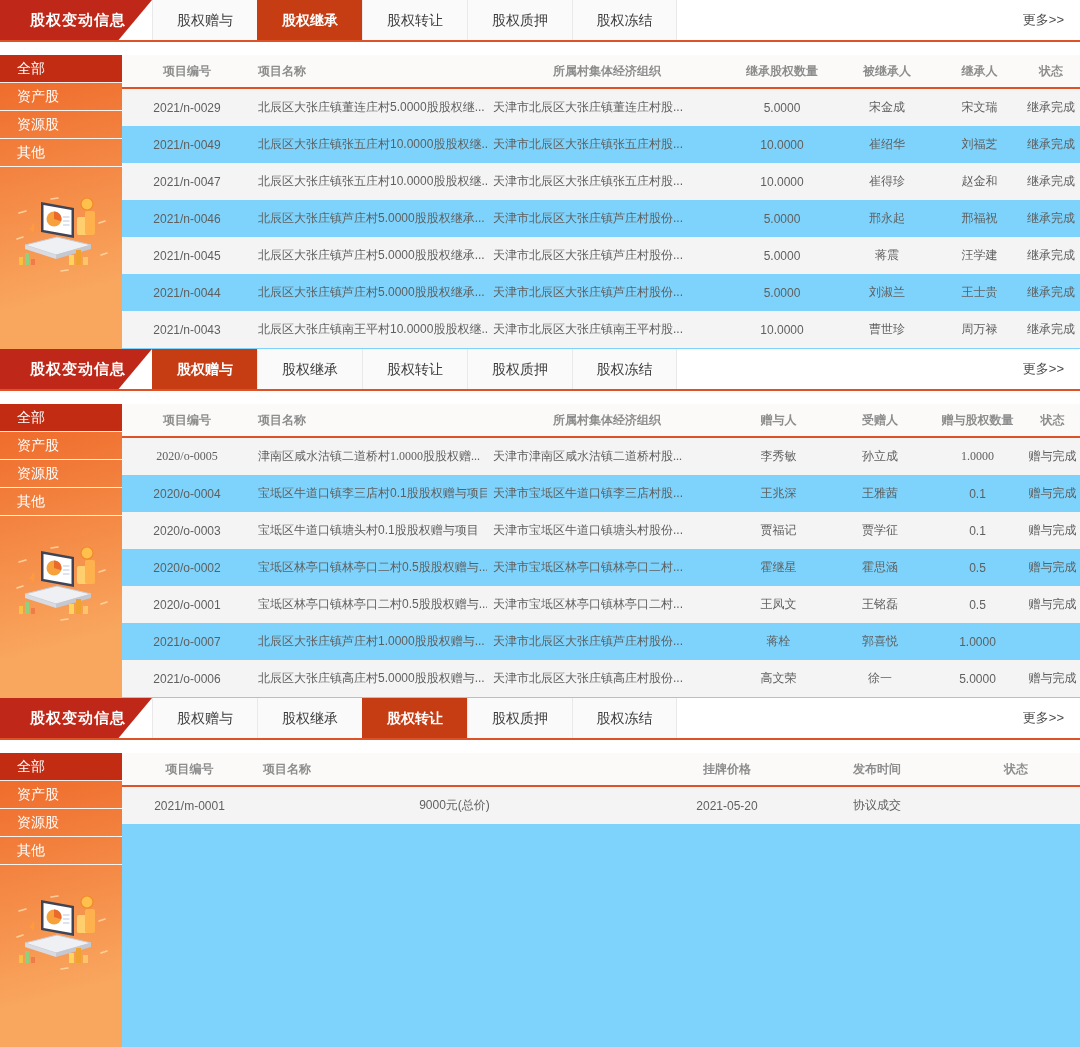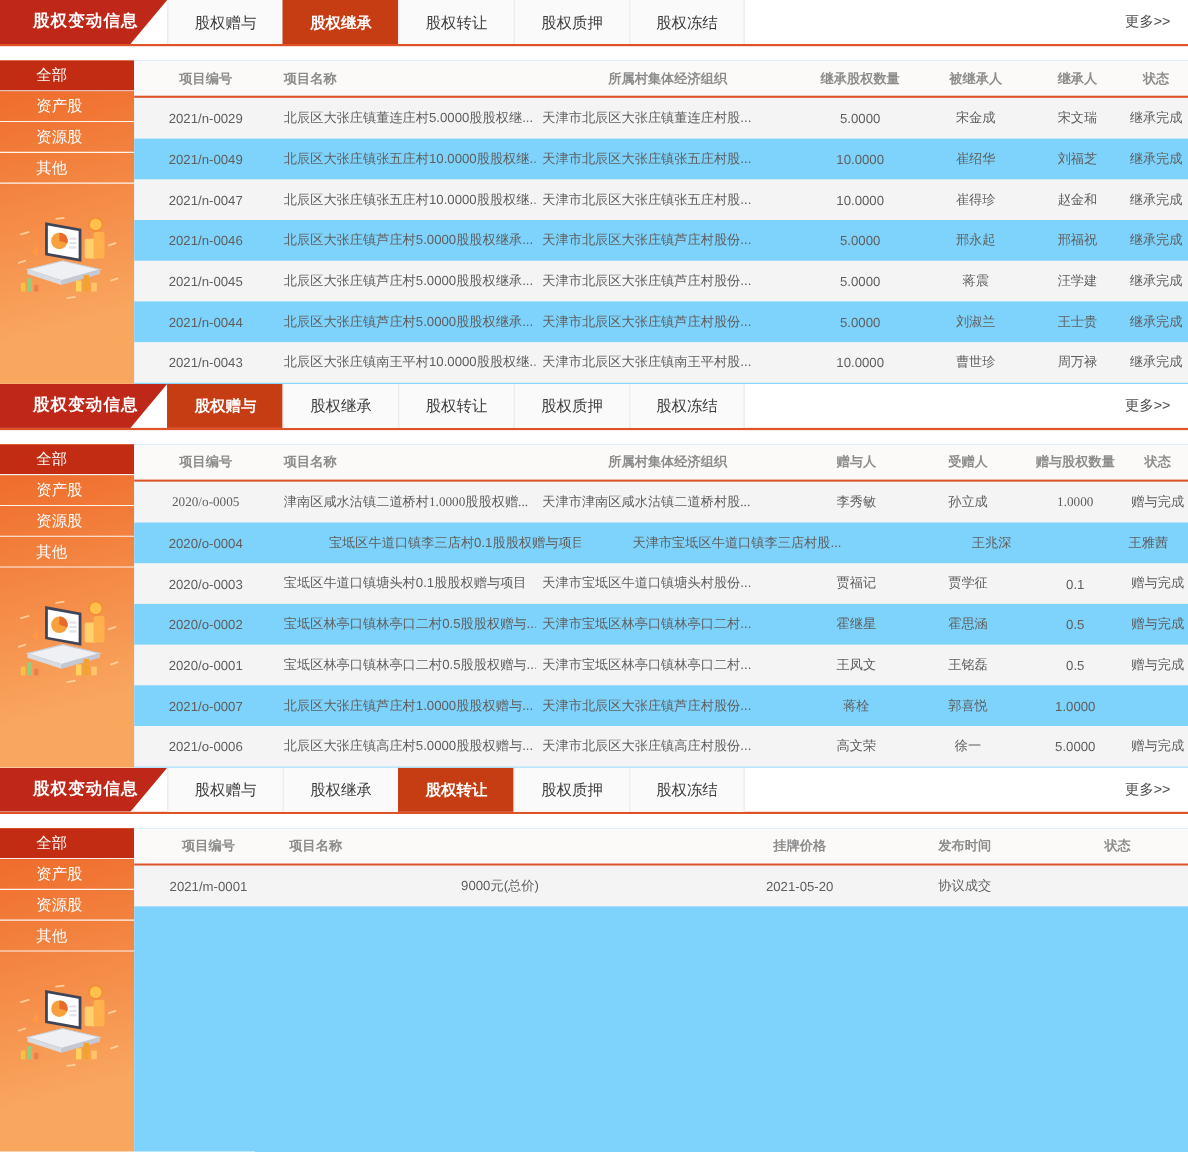--- a/index.html
+++ b/index.html
@@ -30,21 +30,21 @@
   .more { margin-left:auto; line-height:40px; font-size:13px; color:#4d4d4d; padding-right:16px; cursor:pointer; white-space:nowrap; }
 
   
   .content { display:flex; margin-top:13px; height:294px; }
   .sidebar {
     flex:0 0 122px;
     background:linear-gradient(165deg, var(--sidebar-top,#ee6526) 0%, var(--sidebar-bottom,#f9a75f) 80%);
     display:flex; flex-direction:column;
   }
   .side-item {
-    height:28px; line-height:27px; padding-left:33px; color:#fff; font-size:14px;
+    height:28px; line-height:27px; padding-left:17px; color:#fff; font-size:14px;
     border-bottom:1px solid rgba(255,255,255,.92); cursor:pointer; white-space:nowrap;
   }
   .side-item.active { background:var(--sidebar-active,#c22c12); }
   .illustration { margin:26px auto 0; width:100px; height:84px; }
 
   .table { flex:1; min-width:0; background:#7dd3fc; }
   .thead {
     display:grid; height:34px; align-items:center;
     background:#fbfaf8; border-bottom:2px solid var(--accent-line,#dd5226);
   }
@@ -273,21 +273,21 @@
         <div class="tbody">
             <div class="row" style="grid-template-columns: 130px 235px 240px 103px 100px 95px 55px; font-family: Liberation Serif, serif;">
               <div class="td ac">2020/o-0005</div>
               <div class="td al">津南区咸水沽镇二道桥村1.0000股股权赠...</div>
               <div class="td al">天津市津南区咸水沽镇二道桥村股...</div>
               <div class="td ac">李秀敏</div>
               <div class="td ac">孙立成</div>
               <div class="td ac">1.0000</div>
               <div class="td ac">赠与完成</div>
             </div>
-            <div class="row" style="grid-template-columns: 130px 235px 240px 103px 100px 95px 55px; gap: 41px;">
+            <div class="row" style="grid-template-columns: 130px 235px 240px 103px 100px 95px 55px;">
               <div class="td ac">2020/o-0004</div>
               <div class="td al">宝坻区牛道口镇李三店村0.1股股权赠与项目</div>
               <div class="td al">天津市宝坻区牛道口镇李三店村股...</div>
               <div class="td ac">王兆深</div>
               <div class="td ac">王雅茜</div>
               <div class="td ac">0.1</div>
               <div class="td ac">赠与完成</div>
             </div>
             <div class="row" style="grid-template-columns: 130px 235px 240px 103px 100px 95px 55px;">
               <div class="td ac">2020/o-0003</div>

